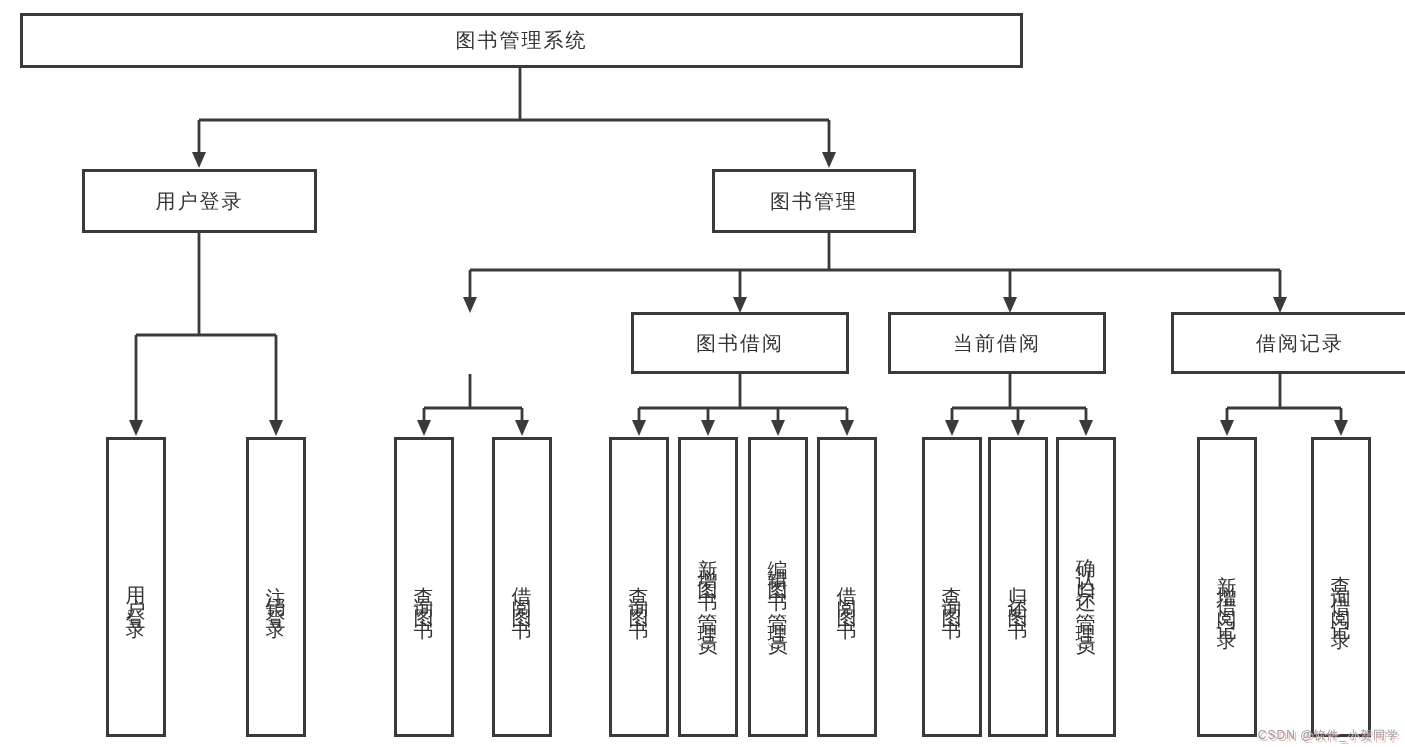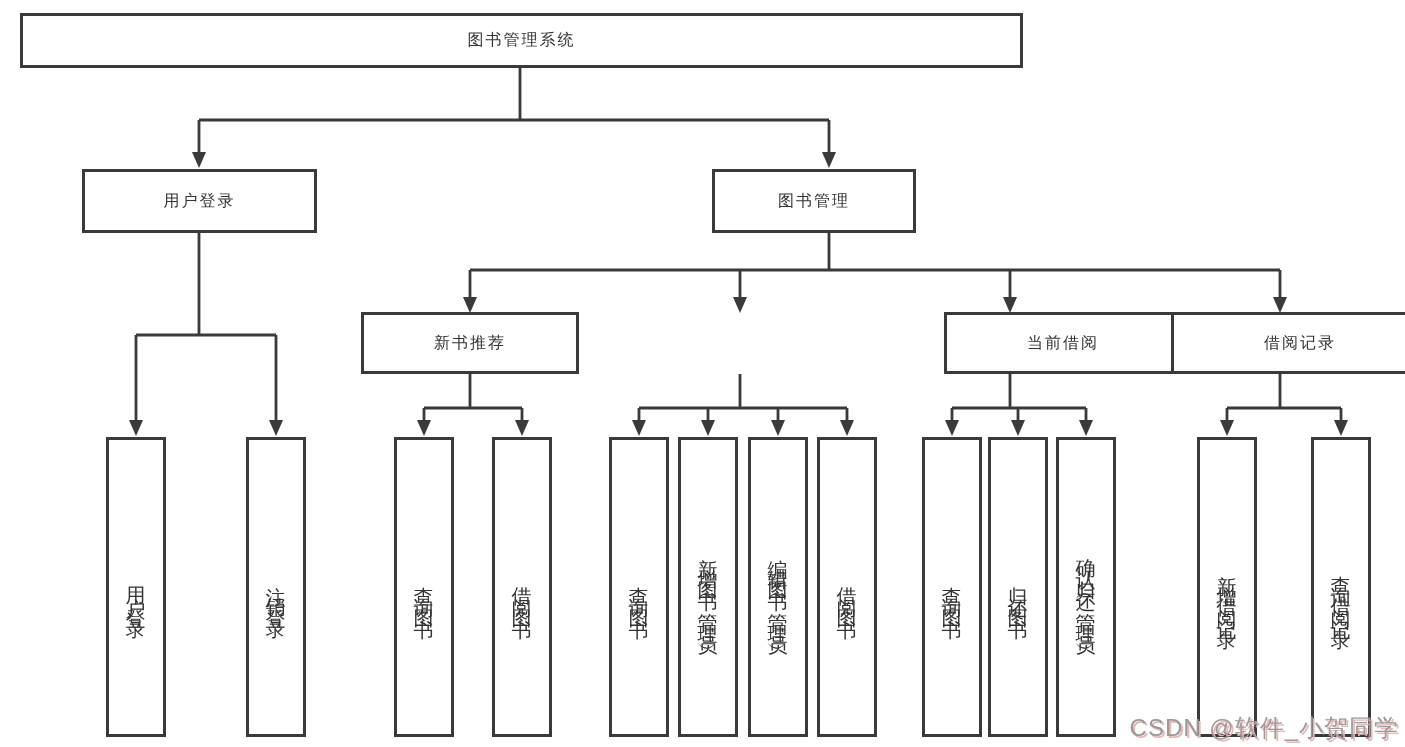--- a/index.html
+++ b/index.html
@@ -22,36 +22,36 @@
   #ah path{fill:var(--line);stroke:none;}
   .box{
     position:absolute;
     box-sizing:border-box;
     border:3px solid var(--line);
     background:#fff;
     display:flex;align-items:center;justify-content:center;
     color:var(--text);
   }
   .hbox span{
-    font-size:16px;
+    font-size:20px;
     letter-spacing:2px;
     white-space:nowrap;
   }
   .vbox span{
     writing-mode:vertical-rl;
     text-orientation:mixed;
     font-size:20px;
     letter-spacing:11px;
     line-height:1;
     margin-bottom:-11px; 
   }
   .watermark{
     position:absolute;
     right:6px;bottom:3px;
-    font-size:24px;
+    font-size:12px;
     color:var(--wm);
     text-shadow:2px 2px 0 var(--wm-shadow);
     letter-spacing:1px;
     white-space:nowrap;
   }
 </style>
 </head>
 <body>
 
 <div class="stage">
@@ -101,24 +101,24 @@
     <span>图书管理系统</span>
   </div>
 
   <div class="box hbox" style="left:82px;top:169px;width:235px;height:64px">
     <span>用户登录</span>
   </div>
   <div class="box hbox" style="left:712px;top:169px;width:204px;height:64px">
     <span>图书管理</span>
   </div>
 
-  <div class="box hbox" style="left:361px;top:312px;width:218px;height:62px">
-    <span>新书推荐</span>
+  <div class="box hbox" style="left:631px;top:312px;width:218px;height:62px">
+    <span>图书借阅</span>
   </div>
-  <div class="box hbox" style="left:944px;top:312px;width:238px;height:62px">
+  <div class="box hbox" style="left:888px;top:312px;width:218px;height:62px">
     <span>当前借阅</span>
   </div>
   <div class="box hbox" style="left:1171px;top:312px;width:258px;height:62px">
     <span>借阅记录</span>
   </div>
 
   <div class="box vbox" style="left:106px;top:437px;width:60px;height:300px">
     <span>用户登录</span>
   </div>
   <div class="box vbox" style="left:246px;top:437px;width:60px;height:300px">

